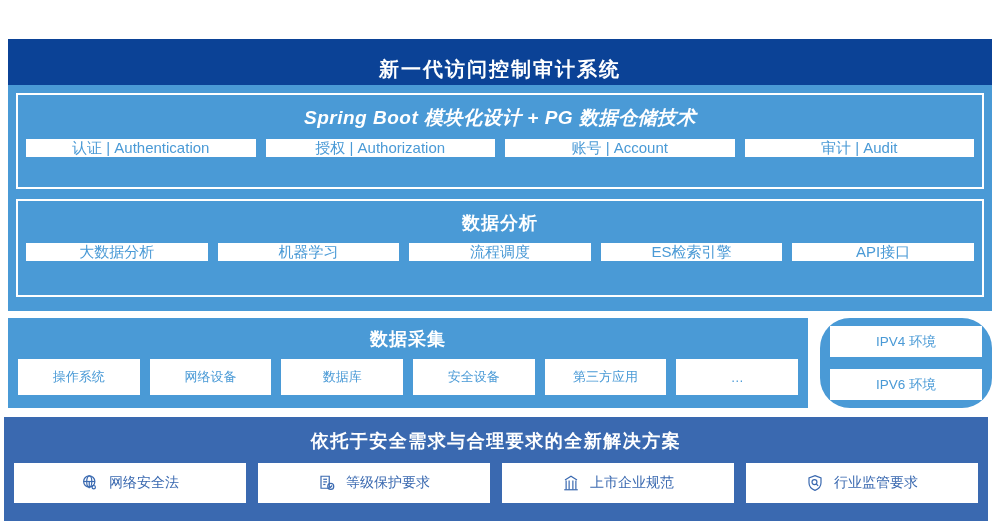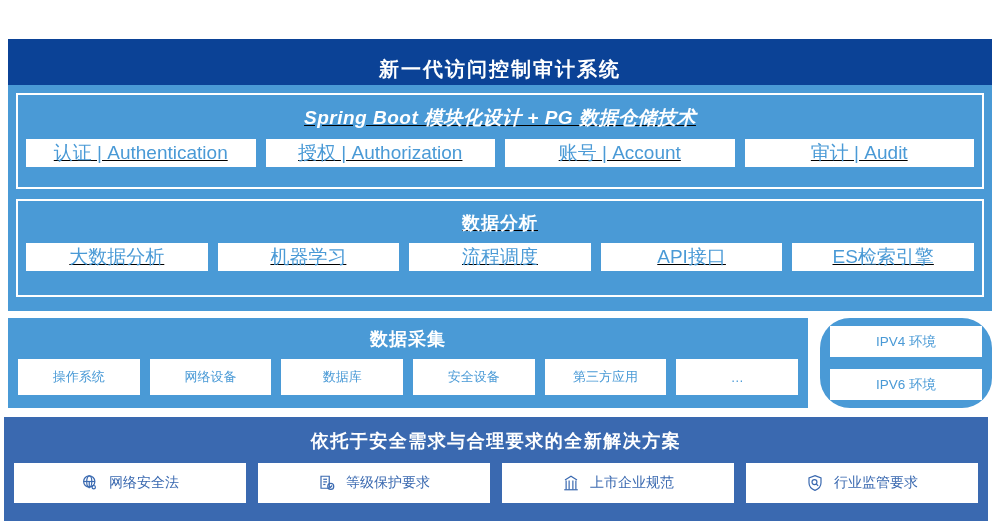--- a/index.html
+++ b/index.html
@@ -49,21 +49,20 @@
     width: 984px;
     height: 226px;
     background: #4a9ad6;
     box-sizing: border-box;
     padding: 8px;
   }
   .inner-box {
     border: 2px solid #ffffff;
     box-sizing: border-box;
     padding: 6px 8px 10px 8px;
-    text-decoration: underline;
   }
   .inner-title {
     text-align: center;
     color: #ffffff;
     font-weight: bold;
     padding: 4px 0 8px 0;
   }
   .title-app {
     font-size: 19px;
     font-style: italic;
@@ -73,26 +72,26 @@
     font-size: 18px;
     letter-spacing: 1px;
   }
   .chip-row {
     display: flex;
     gap: 10px;
   }
   .chip {
     flex: 1 1 0;
     background: #ffffff;
-    height: 28px;
+    height: 18px;
     display: flex;
     align-items: center;
     justify-content: center;
     color: #4a9ad6;
-    font-size: 19px;
+    font-size: 15px;
     box-sizing: border-box;
   }
   .box-app { height: 96px; }
   .box-analysis { height: 98px; margin-top: 10px; }
 
   
   .collect-row {
     position: absolute;
     left: 8px;
     top: 318px;
@@ -200,22 +199,22 @@
         <div class="chip">审计 | Audit</div>
       </div>
     </div>
 
     <div class="inner-box box-analysis">
       <div class="inner-title title-plain">数据分析</div>
       <div class="chip-row">
         <div class="chip">大数据分析</div>
         <div class="chip">机器学习</div>
         <div class="chip">流程调度</div>
+        <div class="chip">ES检索引擎</div>
         <div class="chip">API接口</div>
-        <div class="chip">ES检索引擎</div>
       </div>
     </div>
 
   </div>
 
   <div class="collect-row">
 
     <div class="collect-panel">
       <div class="collect-title">数据采集</div>
       <div class="collect-chips">

